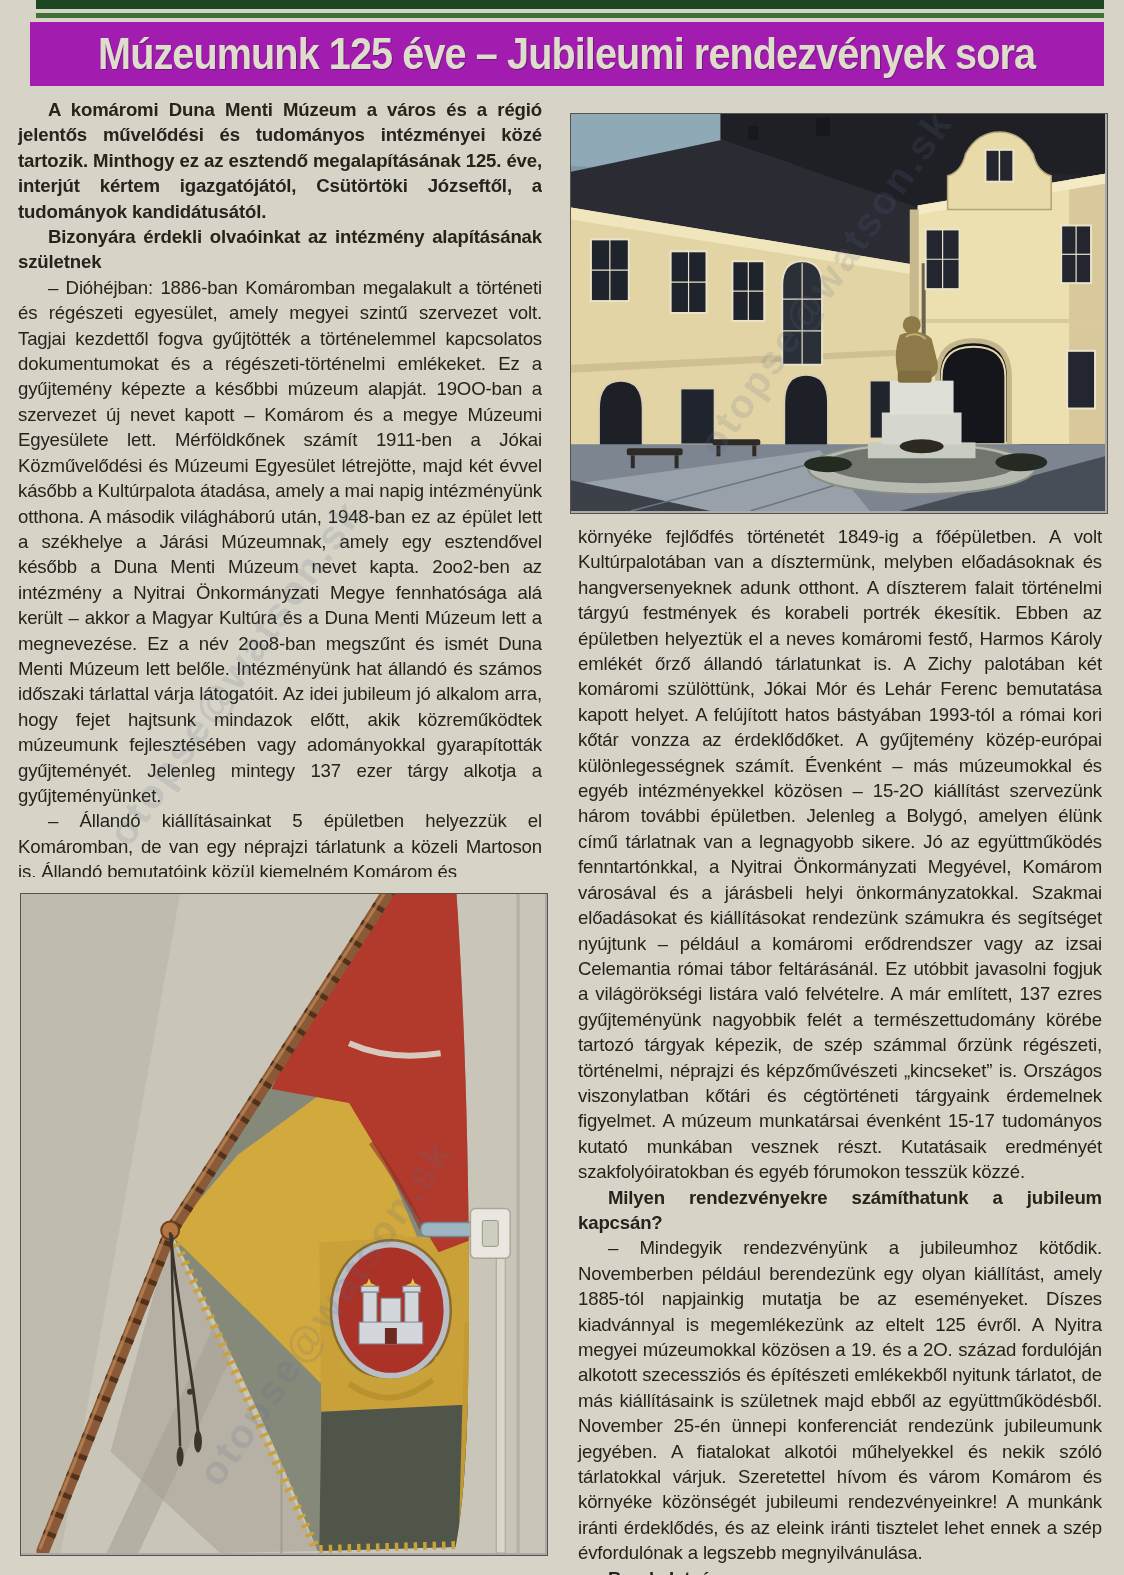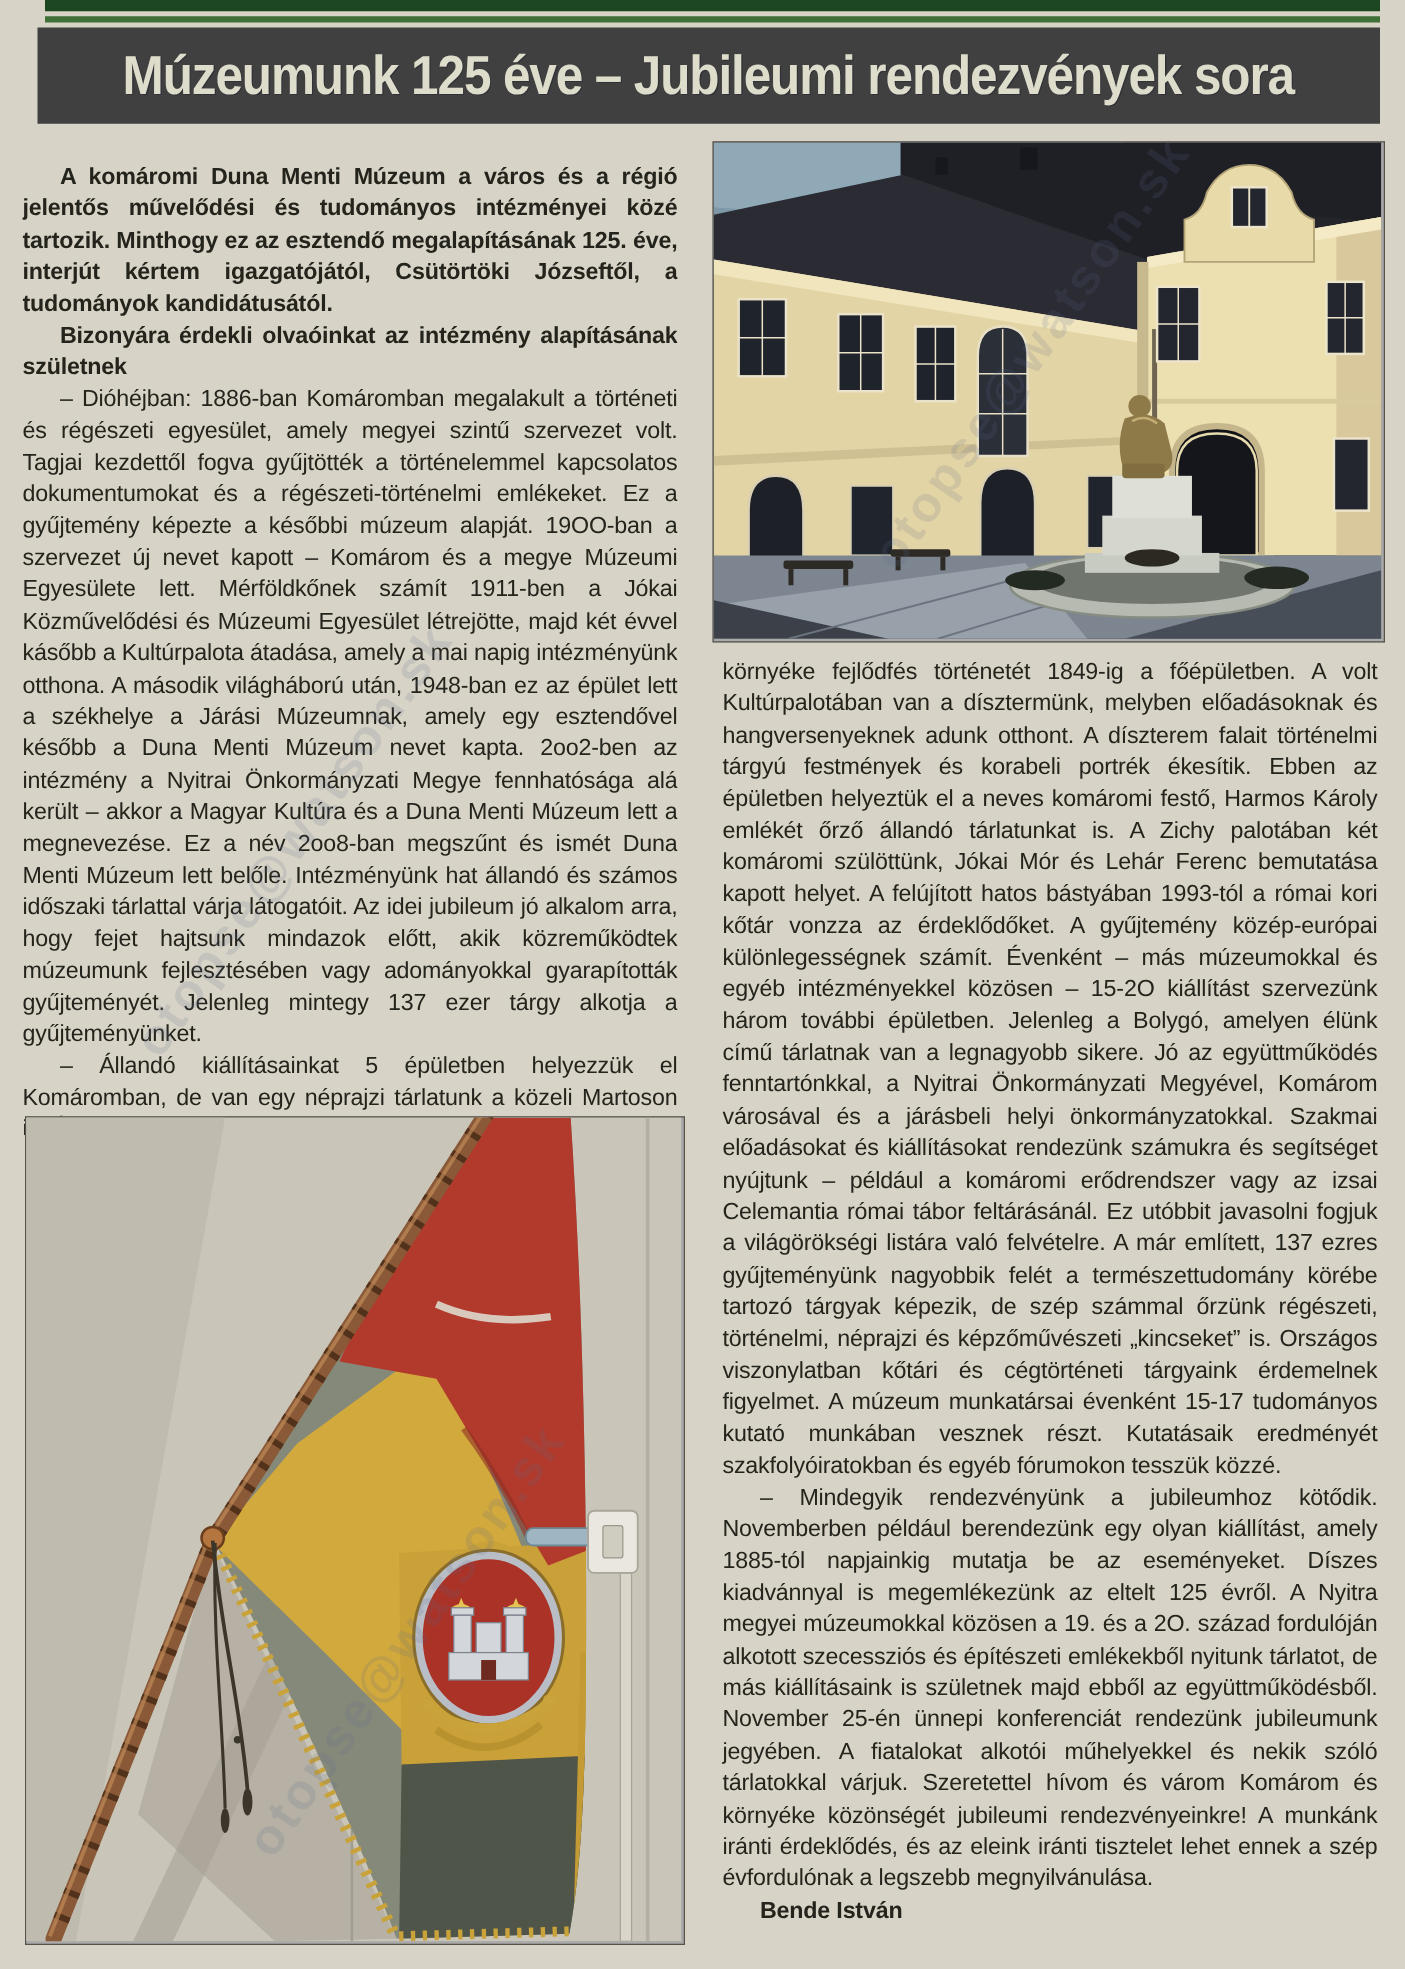--- a/index.html
+++ b/index.html
@@ -7,31 +7,31 @@
     width:1124px;height:1575px;position:relative;overflow:hidden;
     background:#d7d3c6;
     font-family:"Liberation Sans", sans-serif;
     color:#24241d;
   }
   
   .rule-top{position:absolute;left:36px;width:1068px;top:0;height:9px;background:#1d4722;}
   .rule-sub{position:absolute;left:36px;width:1068px;top:13px;height:5px;background:#3f7038;}
   
   .masthead{
-    position:absolute;left:30px;top:22px;width:1074px;height:77px;
-    background:#404040;display:flex;align-items:center;justify-content:center;
+    position:absolute;left:30px;top:22px;width:1074px;height:64px;
+    background:#a21caf;display:flex;align-items:center;justify-content:center;
   }
   .masthead .title{
     color:#dedccb;font-weight:700;font-size:44px;letter-spacing:-1px;
     white-space:nowrap;transform:scaleX(0.9);transform-origin:center;
     text-shadow:1px 1px 0 rgba(20,20,40,.35);
   }
   
   .col{position:absolute;font-size:18.6px;line-height:25.4px;letter-spacing:-0.15px;}
-  .col-left{left:18px;top:128px;width:524px;height:780px;overflow:hidden;}
+  .col-left{left:18px;top:97px;width:524px;height:780px;overflow:hidden;}
   .col-right{left:578px;top:524px;width:524px;}
   .col p{margin:0;text-align:justify;text-indent:30px;}
   .col p.noindent{text-indent:0;}
   .col p.b{font-weight:700;}
   .byline{margin-top:6px;text-align:right;font-weight:700;text-indent:0;padding-right:6px;}
   
   .photo{position:absolute;border:1px solid #55534a;background:#aaa;}
   .photo svg{display:block;}
   .photo-courtyard{left:570px;top:113px;width:536px;height:399px;}
   .photo-flag{left:20px;top:893px;width:526px;height:661px;}
@@ -60,20 +60,21 @@
 
 <div class="col col-left">
   <p class="b">A komáromi Duna Menti Múzeum a város és a régió jelentős művelődési és tudományos intézményei közé tartozik. Minthogy ez az esztendő megalapításának 125. éve, interjút kértem igazgatójától, Csütörtöki Józseftől, a tudományok kandidátusától.</p>
   <p class="b">Bizonyára érdekli olvaóinkat az intézmény alapításának születnek</p>
   <p>– Dióhéjban: 1886-ban Komáromban megalakult a történeti és régészeti egyesület, amely megyei szintű szervezet volt. Tagjai kezdettől fogva gyűjtötték a történelemmel kapcsolatos dokumentumokat és a régészeti-történelmi emlékeket. Ez a gyűjtemény képezte a későbbi múzeum alapját. 19OO-ban a szervezet új nevet kapott – Komárom és a megye Múzeumi Egyesülete lett. Mérföldkőnek számít 1911-ben a Jókai Közművelődési és Múzeumi Egyesület létrejötte, majd két évvel kásőbb a Kultúrpalota átadása, amely a mai napig intézményünk otthona. A második világháború után, 1948-ban ez az épület lett a székhelye a Járási Múzeumnak, amely egy esztendővel később a Duna Menti Múzeum nevet kapta. 2oo2-ben az intézmény a Nyitrai Önkormányzati Megye fennhatósága alá került – akkor a Magyar Kultúra és a Duna Menti Múzeum lett a megnevezése. Ez a név 2oo8-ban megszűnt és ismét Duna Menti Múzeum lett belőle. Intézményünk hat állandó és számos időszaki tárlattal várja látogatóit. Az idei jubileum jó alkalom arra, hogy fejet hajtsunk mindazok előtt, akik közreműködtek múzeumunk fejlesztésében vagy adományokkal gyarapították gyűjteményét. Jelenleg mintegy 137 ezer tárgy alkotja a gyűjteményünket.</p>
   <p>– Állandó kiállításainkat 5 épületben helyezzük el Komáromban, de van egy néprajzi tárlatunk a közeli Martoson is. Állandó bemutatóink közül kiemelném Komárom és</p>
 </div>
 
 <div class="col col-right">
   <p class="noindent">környéke fejlődfés történetét 1849-ig a főépületben. A volt Kultúrpalotában van a dísztermünk, melyben előadásoknak és hangversenyeknek adunk otthont. A díszterem falait történelmi tárgyú festmények és korabeli portrék ékesítik. Ebben az épületben helyeztük el a neves komáromi festő, Harmos Károly emlékét őrző állandó tárlatunkat is. A Zichy palotában két komáromi szülöttünk, Jókai Mór és Lehár Ferenc bemutatása kapott helyet. A felújított hatos bástyában 1993-tól a római kori kőtár vonzza az érdeklődőket. A gyűjtemény közép-európai különlegességnek számít. Évenként – más múzeumokkal és egyéb intézményekkel közösen – 15-2O kiállítást szervezünk három további épületben. Jelenleg a Bolygó, amelyen élünk című tárlatnak van a legnagyobb sikere. Jó az együttműködés fenntartónkkal, a Nyitrai Önkormányzati Megyével, Komárom városával és a járásbeli helyi önkormányzatokkal. Szakmai előadásokat és kiállításokat rendezünk számukra és segítséget nyújtunk – például a komáromi erődrendszer vagy az izsai Celemantia római tábor feltárásánál. Ez utóbbit javasolni fogjuk a világörökségi listára való felvételre. A már említett, 137 ezres gyűjteményünk nagyobbik felét a természettudomány körébe tartozó tárgyak képezik, de szép számmal őrzünk régészeti, történelmi, néprajzi és képzőművészeti „kincseket” is. Országos viszonylatban kőtári és cégtörténeti tárgyaink érdemelnek figyelmet. A múzeum munkatársai évenként 15-17 tudományos kutató munkában vesznek részt. Kutatásaik eredményét szakfolyóiratokban és egyéb fórumokon tesszük közzé.</p>
+  <p class="b">Milyen rendezvényekre számíthatunk a jubileum kapcsán?</p>
   <p>– Mindegyik rendezvényünk a jubileumhoz kötődik. Novemberben például berendezünk egy olyan kiállítást, amely 1885-tól napjainkig mutatja be az eseményeket. Díszes kiadvánnyal is megemlékezünk az eltelt 125 évről. A Nyitra megyei múzeumokkal közösen a 19. és a 2O. század fordulóján alkotott szecessziós és építészeti emlékekből nyitunk tárlatot, de más kiállításaink is születnek majd ebből az együttműködésből. November 25-én ünnepi konferenciát rendezünk jubileumunk jegyében. A fiatalokat alkotói műhelyekkel és nekik szóló tárlatokkal várjuk. Szeretettel hívom és várom Komárom és környéke közönségét jubileumi rendezvényeinkre! A munkánk iránti érdeklődés, és az eleink iránti tisztelet lehet ennek a szép évfordulónak a legszebb megnyilvánulása.</p>
   <p class="byline">Bende István</p>
 </div>
 
 <div class="photo photo-courtyard">
   <svg width="534" height="397" viewBox="0 0 536 399" preserveAspectRatio="none">
     <rect width="536" height="399" fill="#23252b"></rect>
 
     <polygon points="0,0 330,0 250,46 140,62 0,90" fill="#8fa9b6"></polygon>
     <polygon points="0,52 140,62 0,90" fill="#7e98a8"></polygon>

